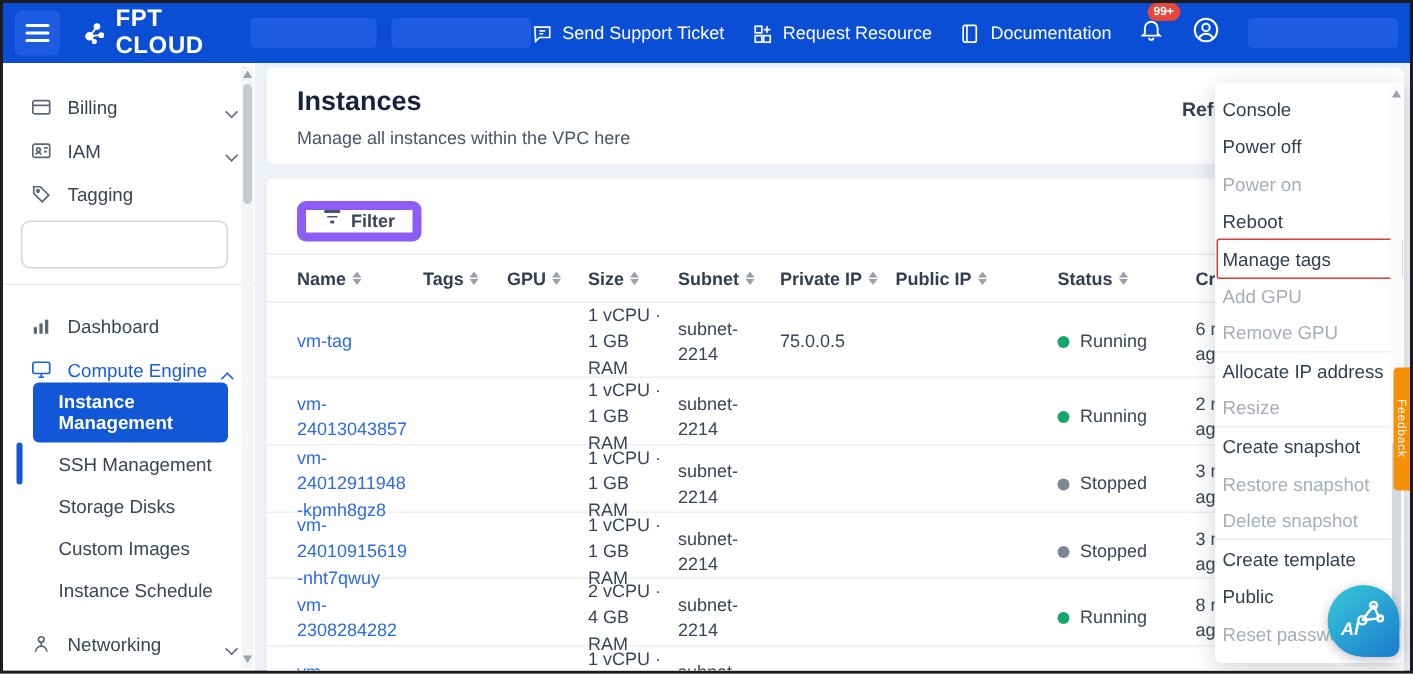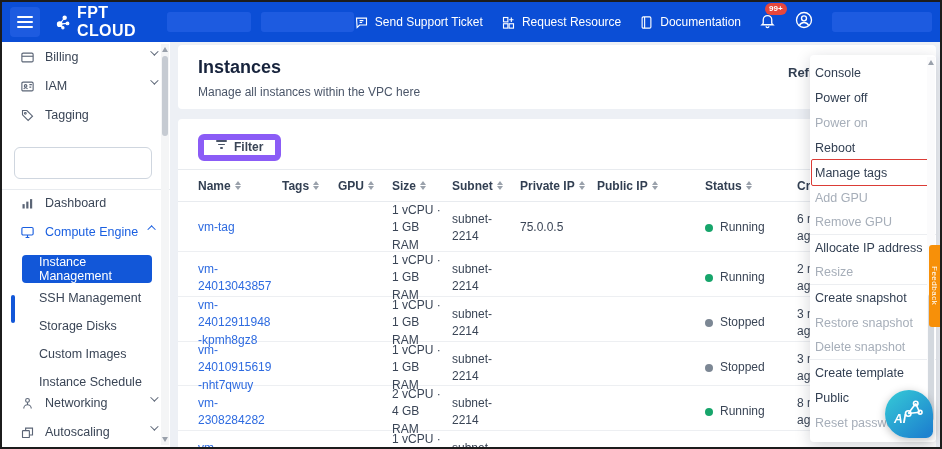--- a/index.html
+++ b/index.html
@@ -23,36 +23,36 @@
   .top-link { display:flex; align-items:center; gap:6px; color:#fff; font-size:12px; cursor:pointer; white-space:nowrap; }
   .bell-wrap { position:relative; cursor:pointer; }
   .badge { position:absolute; top:-9px; left:6px; background:#e8473c; color:#fff;
            font-size:8px; font-weight:700; padding:2px 4px; border-radius:8px; line-height:1; }
   .avatar { cursor:pointer; }
   .r3 { width:100px; }
 
   
   .sidebar { position:absolute; left:0; top:40px; width:168px; height:405px;
              background:#fff; padding-top:8px; z-index:5; }
-  .side-item { display:flex; align-items:flex-start; height:29px; padding:0 14px 0 18px;
+  .side-item { display:flex; align-items:flex-end; height:29px; padding:0 14px 0 18px;
                color:#3a4556; font-size:12.5px; cursor:pointer; }
   .side-item .lbl { margin-left:10px; }
   .side-item .sp { flex:1; }
   .chev { width:6px; height:6px; border-right:1.5px solid #5b6576; border-bottom:1.5px solid #5b6576; }
   .chev.down { transform:rotate(45deg) translateY(-2px); }
   .chev.up { transform:rotate(-135deg) translateY(-2px); }
   .side-select { margin:10px 18px 2px 12px; height:32px; border:1px solid #cfd6df;
                  border-radius:6px; background:#fff; cursor:pointer; }
   .side-divider { height:1px; background:#e8ebef; margin:10px 0 6px 0; }
   .side-item.active-parent { color:#1a5fe0; }
   .side-item.active-parent .chev { border-color:#1a5fe0; }
   .submenu-item { display:flex; align-items:center; height:27px; padding-left:37px;
                   color:#3a4556; font-size:12.5px; cursor:pointer; position:relative; margin:1px 0; }
   .submenu-item.selected { background:#1257d8; color:#fff; margin-left:20px; margin-right:18px;
-                           padding-left:17px; border-radius:4px; height:28px; }
+                           padding-left:17px; border-radius:4px; height:40px;font-weight:bold; }
   .sel-bar { position:absolute; left:9px; top:253px; width:4px; height:28px;
              background:#1257d8; border-radius:2px; z-index:6; }
   .side-scroll { position:absolute; right:1px; top:2px; width:8px; height:401px; background:#f4f5f6; }
   .side-scroll .thumb { position:absolute; top:12px; left:1px; width:6px; height:80px;
                         background:#c6cbd2; border-radius:3px; }
   .arrow-up, .arrow-dn { position:absolute; left:1px; width:0; height:0;
       border-left:3px solid transparent; border-right:3px solid transparent; }
   .arrow-up { top:3px; border-bottom:5px solid #9aa1ab; }
   .arrow-dn { bottom:3px; border-top:5px solid #9aa1ab; }
 

